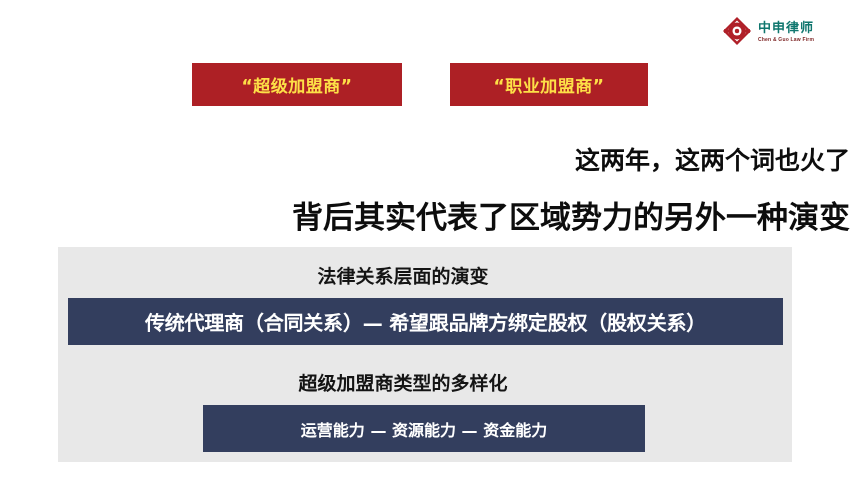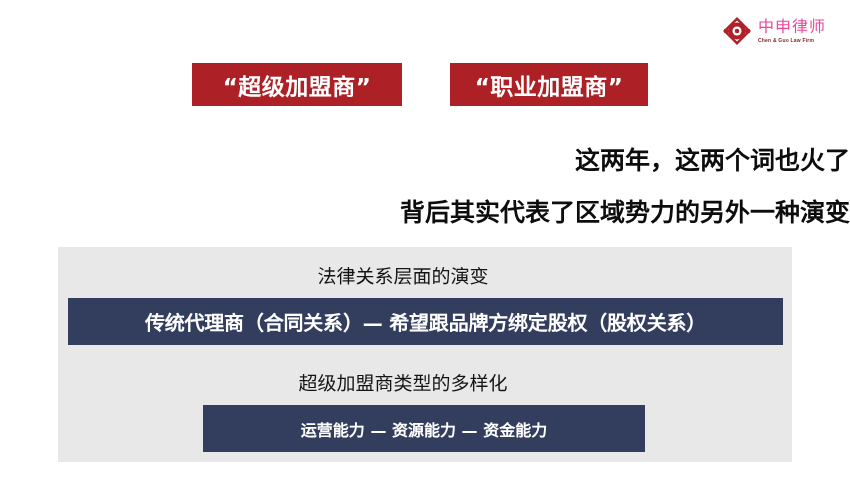--- a/index.html
+++ b/index.html
@@ -37,47 +37,47 @@
     position: relative;
   }
   .logo-text-wrap {
     display: flex;
     flex-direction: column;
     justify-content: center;
     line-height: 1;
   }
   .logo-cn {
     font-family: "DejaVu Sans", "Liberation Sans", sans-serif;
-    font-size: 16px;
-    font-weight: 400;
+    font-size: 13px;
+    font-weight: 700;
     letter-spacing: 1px;
-    color: #ec4899;
+    color: #0f766e;
     white-space: nowrap;
   }
   .logo-en {
     font-family: "Liberation Sans", sans-serif;
     font-size: 5px;
     font-weight: 700;
     letter-spacing: 0.2px;
     color: #7a1f1f;
     margin-top: 3px;
     white-space: nowrap;
   }
 
   
   .red-box {
     position: absolute;
     background: #ad2025;
     display: flex;
     align-items: center;
     justify-content: center;
-    color: #ffffff;
-    font-family: "DejaVu Sans", "Liberation Sans", sans-serif;
-    font-weight: 700;
-    font-size: 23px;
+    color: #fde047;
+    font-family: "DejaVu Sans", "Liberation Sans", sans-serif;
+    font-weight: 700;
+    font-size: 17px;
     letter-spacing: 0.5px;
     white-space: nowrap;
   }
   #red-box-1 {
     left: 192px;
     top: 63px;
     width: 210px;
     height: 43px;
   }
   #red-box-2 {
@@ -97,40 +97,40 @@
     font-family: "DejaVu Sans", "Liberation Sans", sans-serif;
     font-weight: 700;
     white-space: nowrap;
   }
   #headline-1 {
     top: 140px;
     font-size: 25px;
   }
   #headline-2 {
     top: 192px;
-    font-size: 25px;
+    font-size: 31px;
   }
 
   
   #gray-panel {
     position: absolute;
     left: 58px;
     top: 247px;
     width: 734px;
     height: 215px;
     background: #e8e8e8;
   }
   .panel-heading {
     position: absolute;
     left: 0;
     width: 690px;
     text-align: center;
     color: #141414;
     font-family: "DejaVu Sans", "Liberation Sans", sans-serif;
-    font-weight: 400;
+    font-weight: 700;
     font-size: 19px;
     white-space: nowrap;
   }
   #panel-heading-1 { top: 14px; }
   #panel-heading-2 { top: 121px; }
 
   .navy-bar {
     position: absolute;
     background: #333e5e;
     display: flex;

